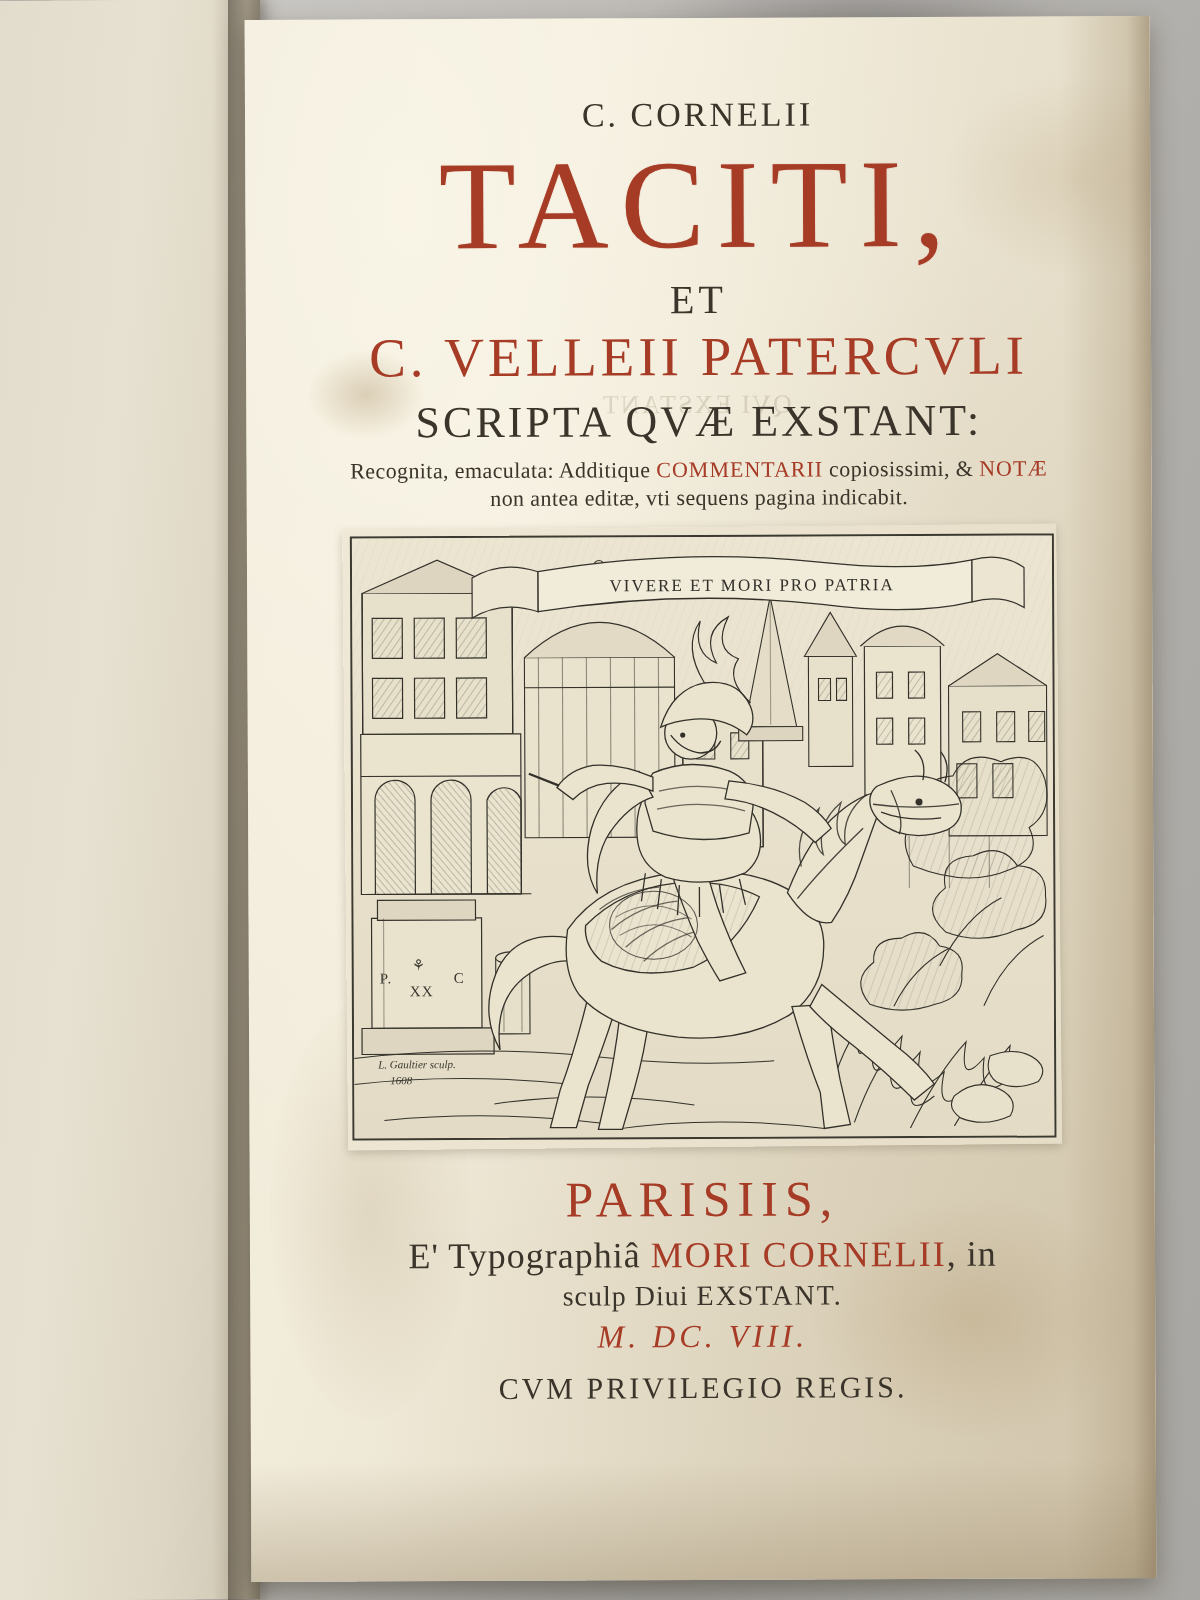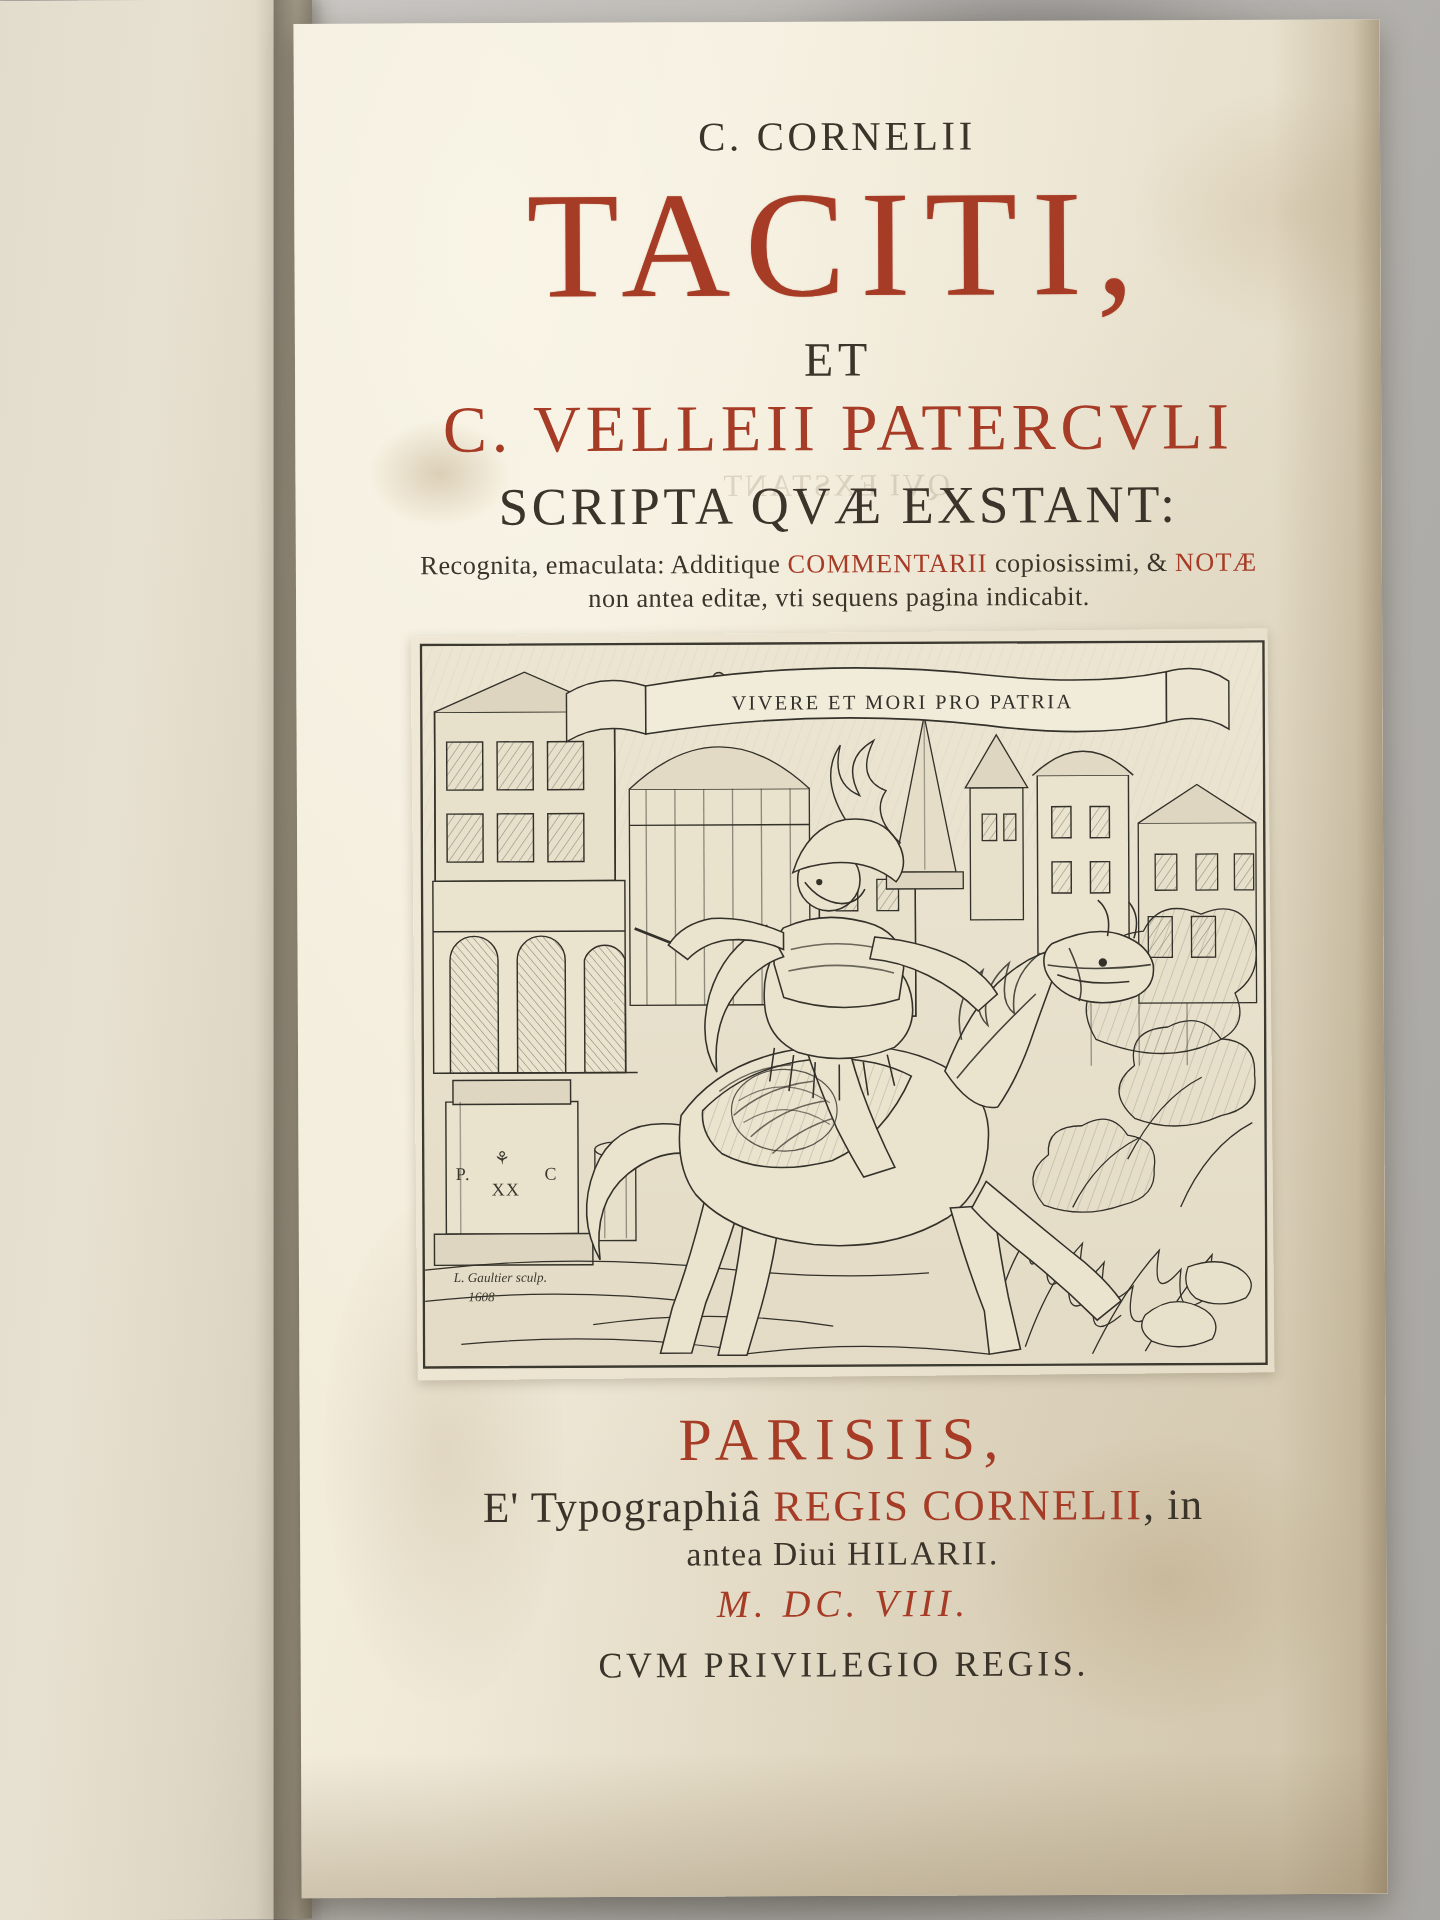--- a/index.html
+++ b/index.html
@@ -505,24 +505,24 @@
 
             <text class="plate-sig" x="24" y="530">L. Gaultier sculp.</text>
             <text class="plate-sig" x="36" y="546">1608</text>
           </svg>
         </div>
       </div>
 
       <div class="imprint">
         <div class="parisiis">PARISIIS,</div>
         <div class="typographia">
-          <span>E' Typographiâ </span><span class="red">REGIS</span><span>&nbsp;</span><span class="red">CORNELII</span><span>, in</span>
+          <span>E' Typographiâ </span><span class="red">MORI</span><span>&nbsp;</span><span class="red">CORNELII</span><span>, in</span>
         </div>
         <div class="monte">
-          <span>antea Diui </span><span class="sc">HILARII.</span>
+          <span>sculp Diui </span><span class="sc">EXSTANT.</span>
         </div>
         <div class="year">M. DC. VIII.</div>
         <div class="privilegio">CVM PRIVILEGIO REGIS.</div>
       </div>
 
     </div>
   </div>
 </div>
 
 </body></html>

